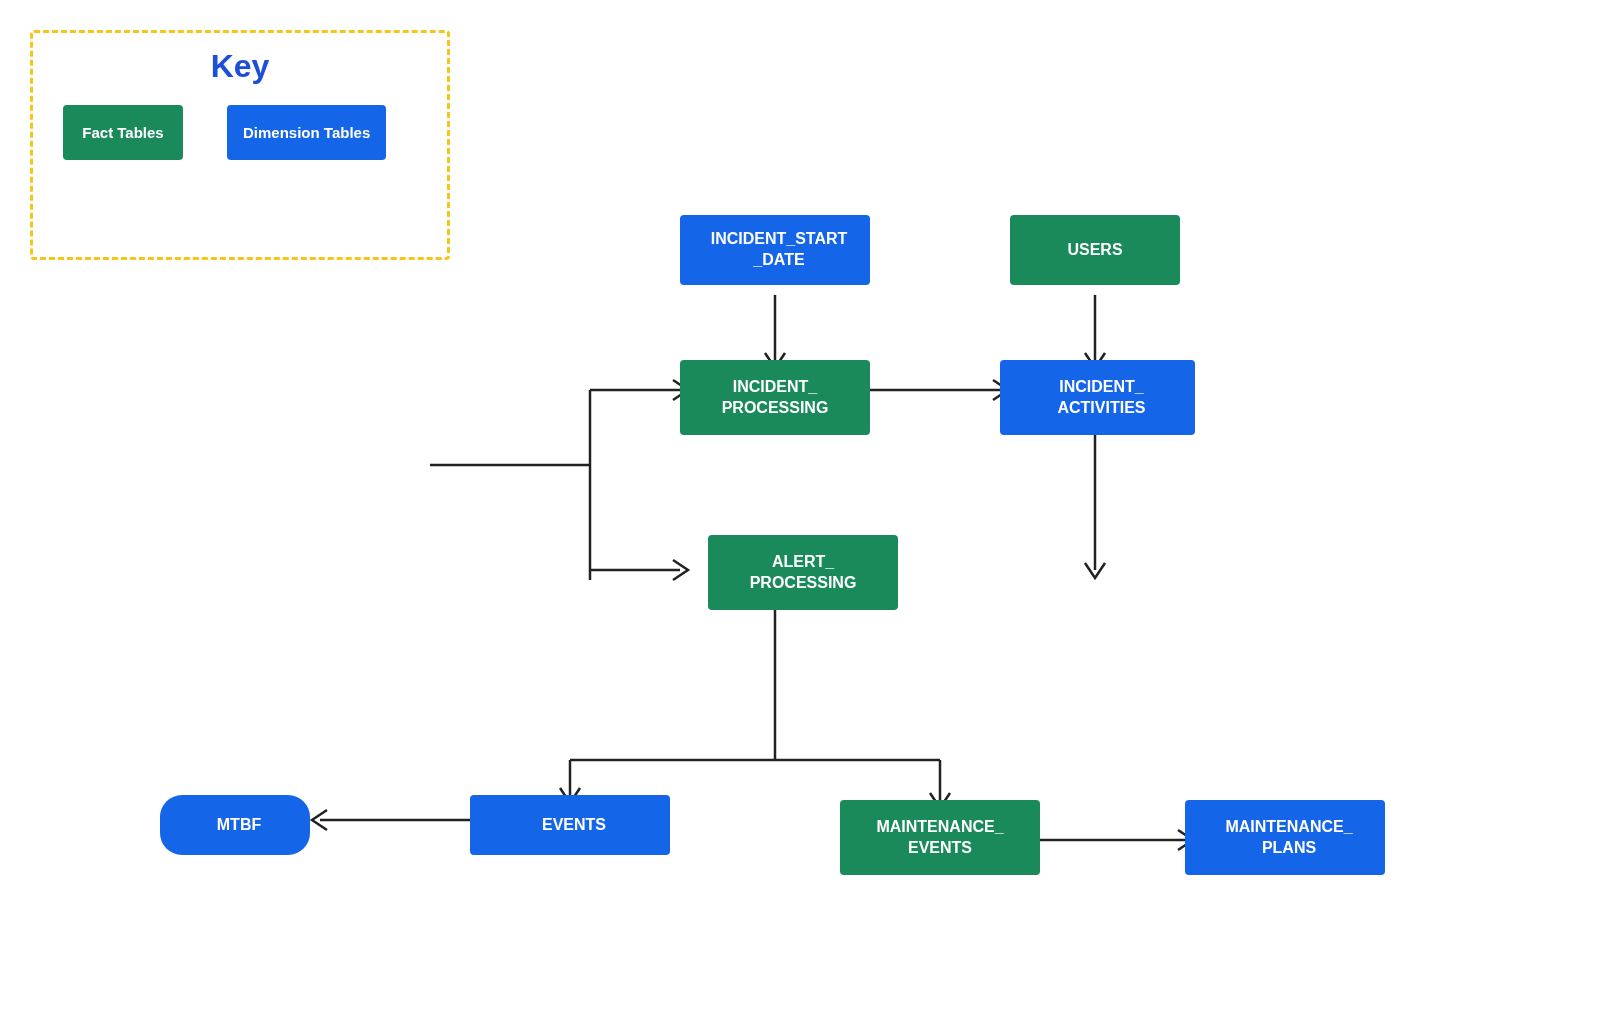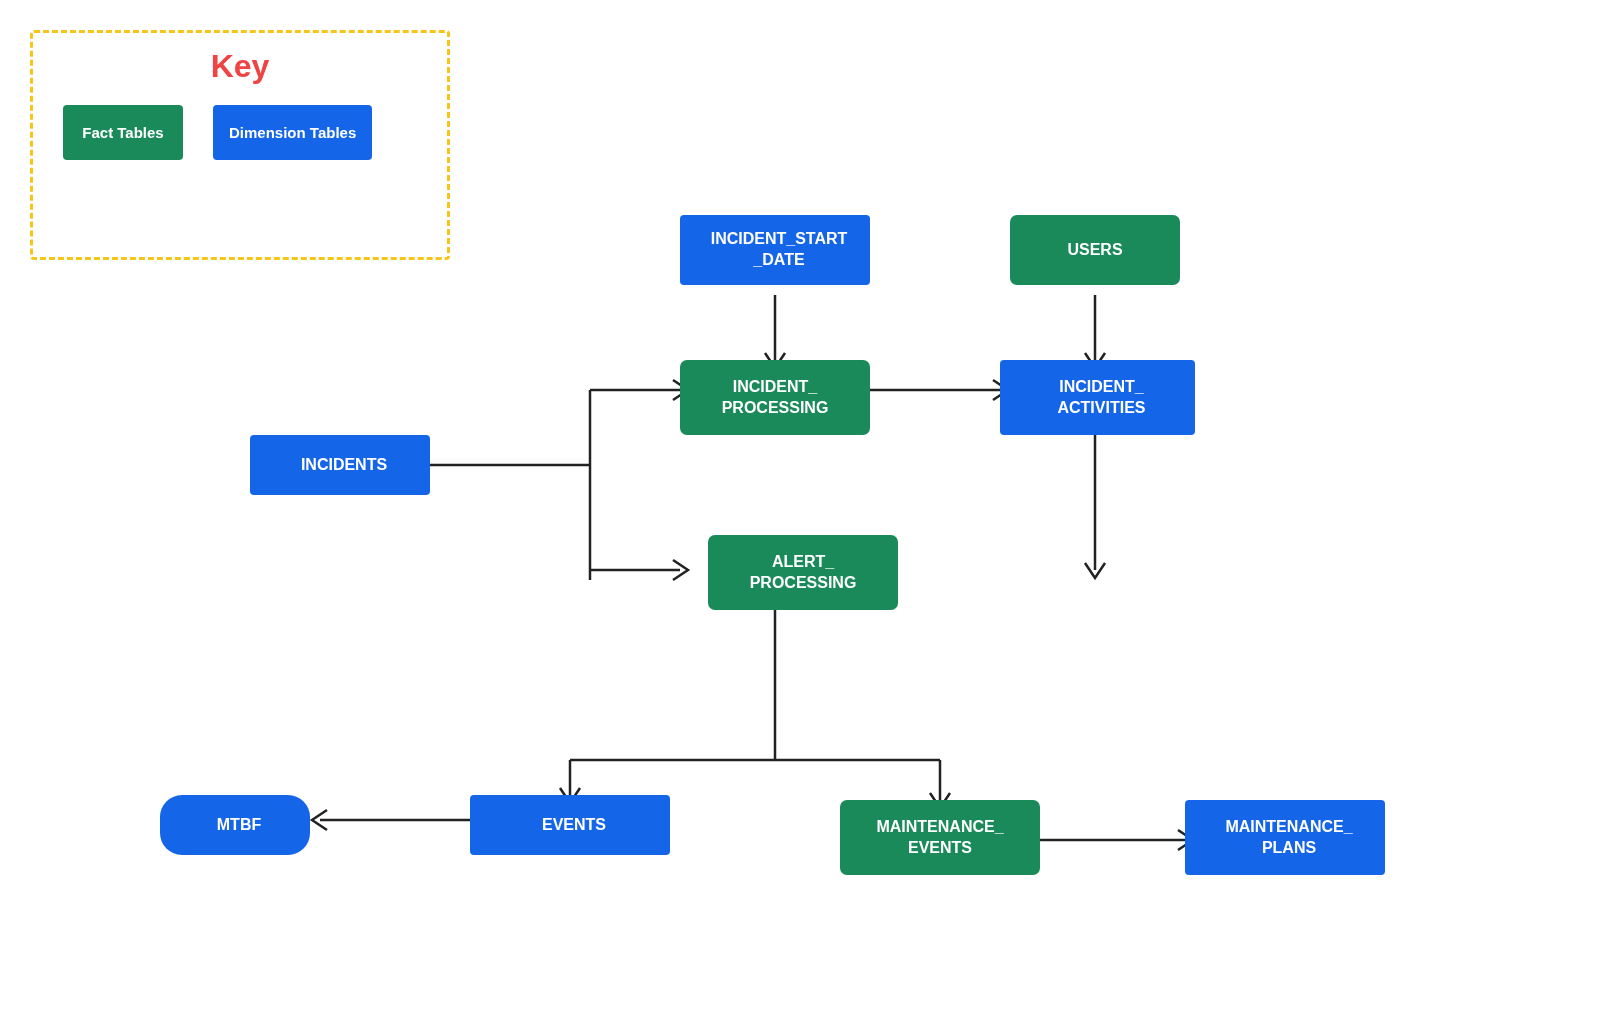--- a/index.html
+++ b/index.html
@@ -27,28 +27,28 @@
       width: 420px;
       height: 230px;
       border: 3px dashed #f5c518;
       border-radius: 4px;
       padding: 15px 20px;
     }
 
     .key-title {
       font-size: 32px;
       font-weight: bold;
-      color: #ef4444;
+      color: #1d4ed8;
       text-align: center;
       margin-bottom: 20px;
     }
 
     .key-items {
       display: flex;
-      gap: 30px;
+      gap: 44px;
       align-items: flex-start;
       padding-left: 10px;
     }
 
     
     .node {
       position: absolute;
       display: flex;
       align-items: center;
       justify-content: center;
@@ -56,21 +56,20 @@
       color: #fff;
       font-weight: bold;
       font-size: 16px;
       border-radius: 4px;
       padding: 8px 12px;
       line-height: 1.3;
     }
 
     .node-fact {
       background-color: #1a8a5a;
-      border-radius: 7px;
     }
 
     .node-dim {
       background-color: #1565e8;
       padding-left: 20px;
     }
 
     
     .key-node {
       display: flex;
@@ -163,23 +162,20 @@
   </div>
 
   <div class="node node-fact" style="left:680px;top:360px;width:190px;min-height:75px;">
     INCIDENT_<br>PROCESSING
   </div>
 
   <div class="node node-dim" style="left:1000px;top:360px;width:195px;min-height:75px;">
     INCIDENT_<br>ACTIVITIES
   </div>
 
-  <div class="node node-dim" style="left:250px;top:435px;width:180px;min-height:60px;">
-    INCIDENTS
-  </div>
 
   <div class="node node-fact" style="left:708px;top:535px;width:190px;min-height:75px;">
     ALERT_<br>PROCESSING
   </div>
 
   <div class="node node-dim" style="left:160px;top:795px;width:150px;min-height:60px;border-radius:22px;">
     MTBF
   </div>
 
   <div class="node node-dim" style="left:470px;top:795px;width:200px;min-height:60px;">

